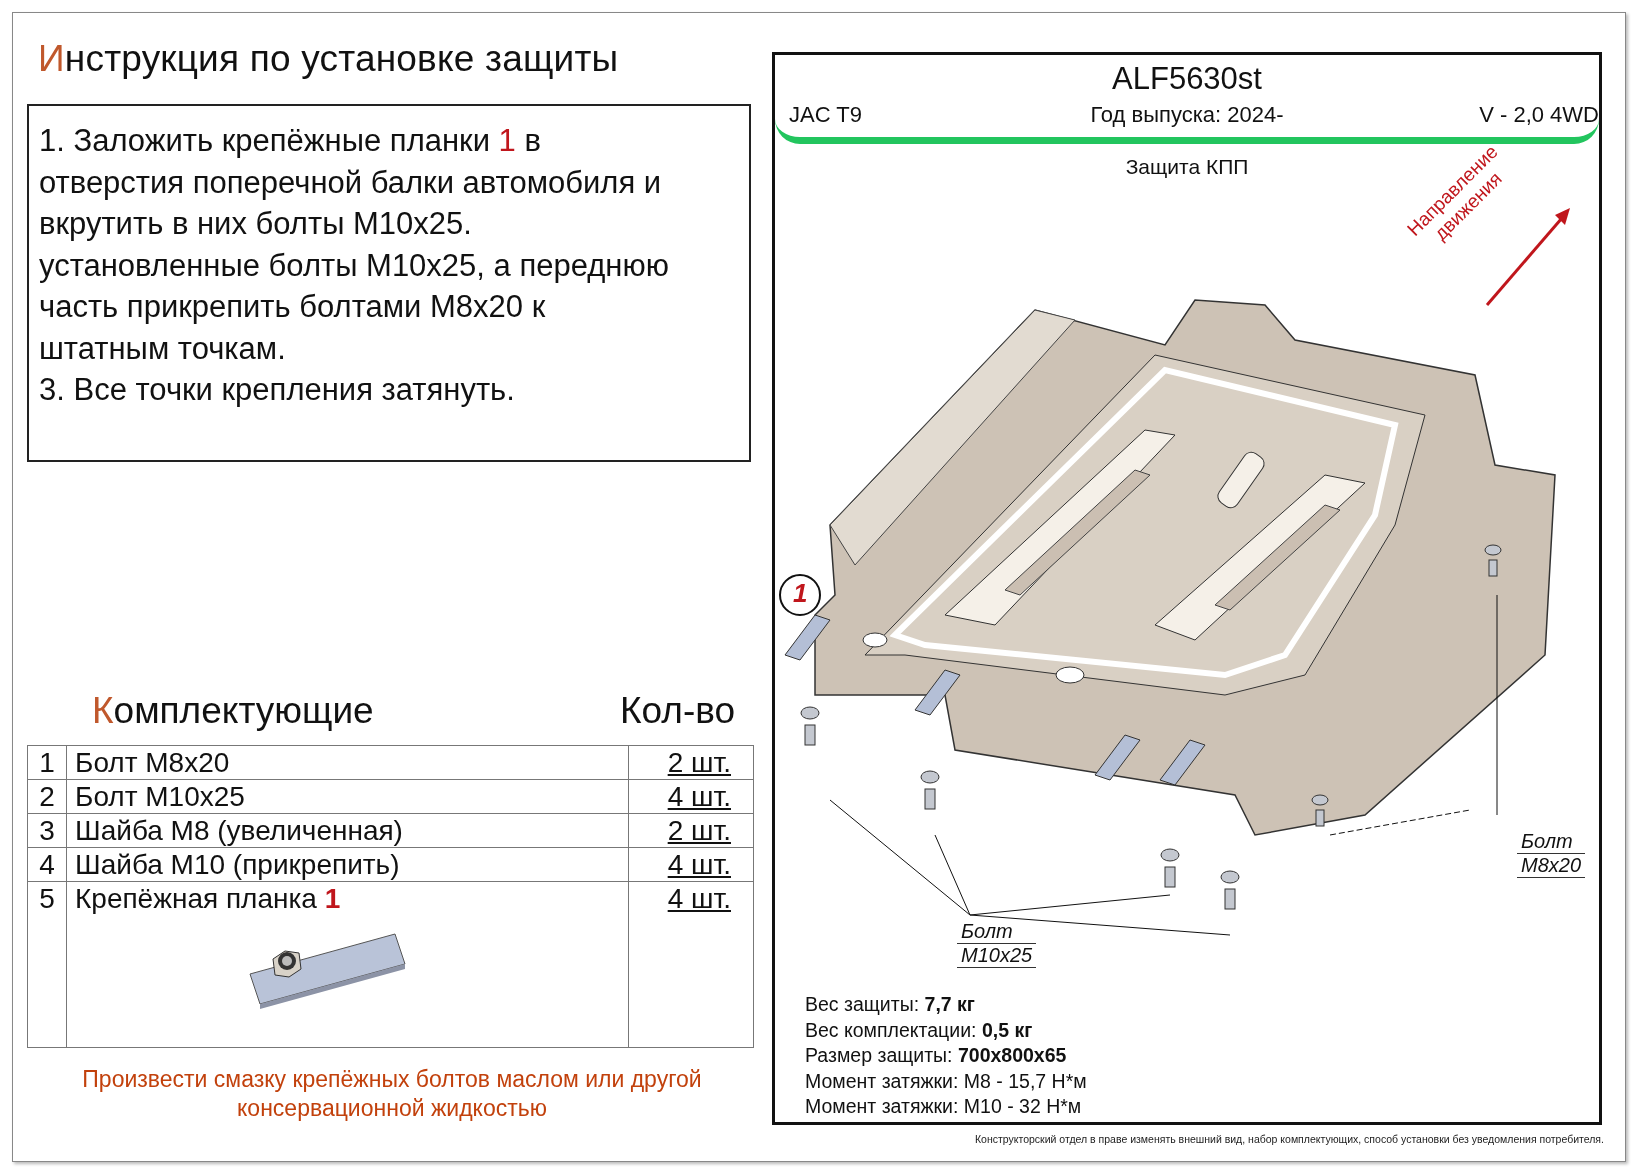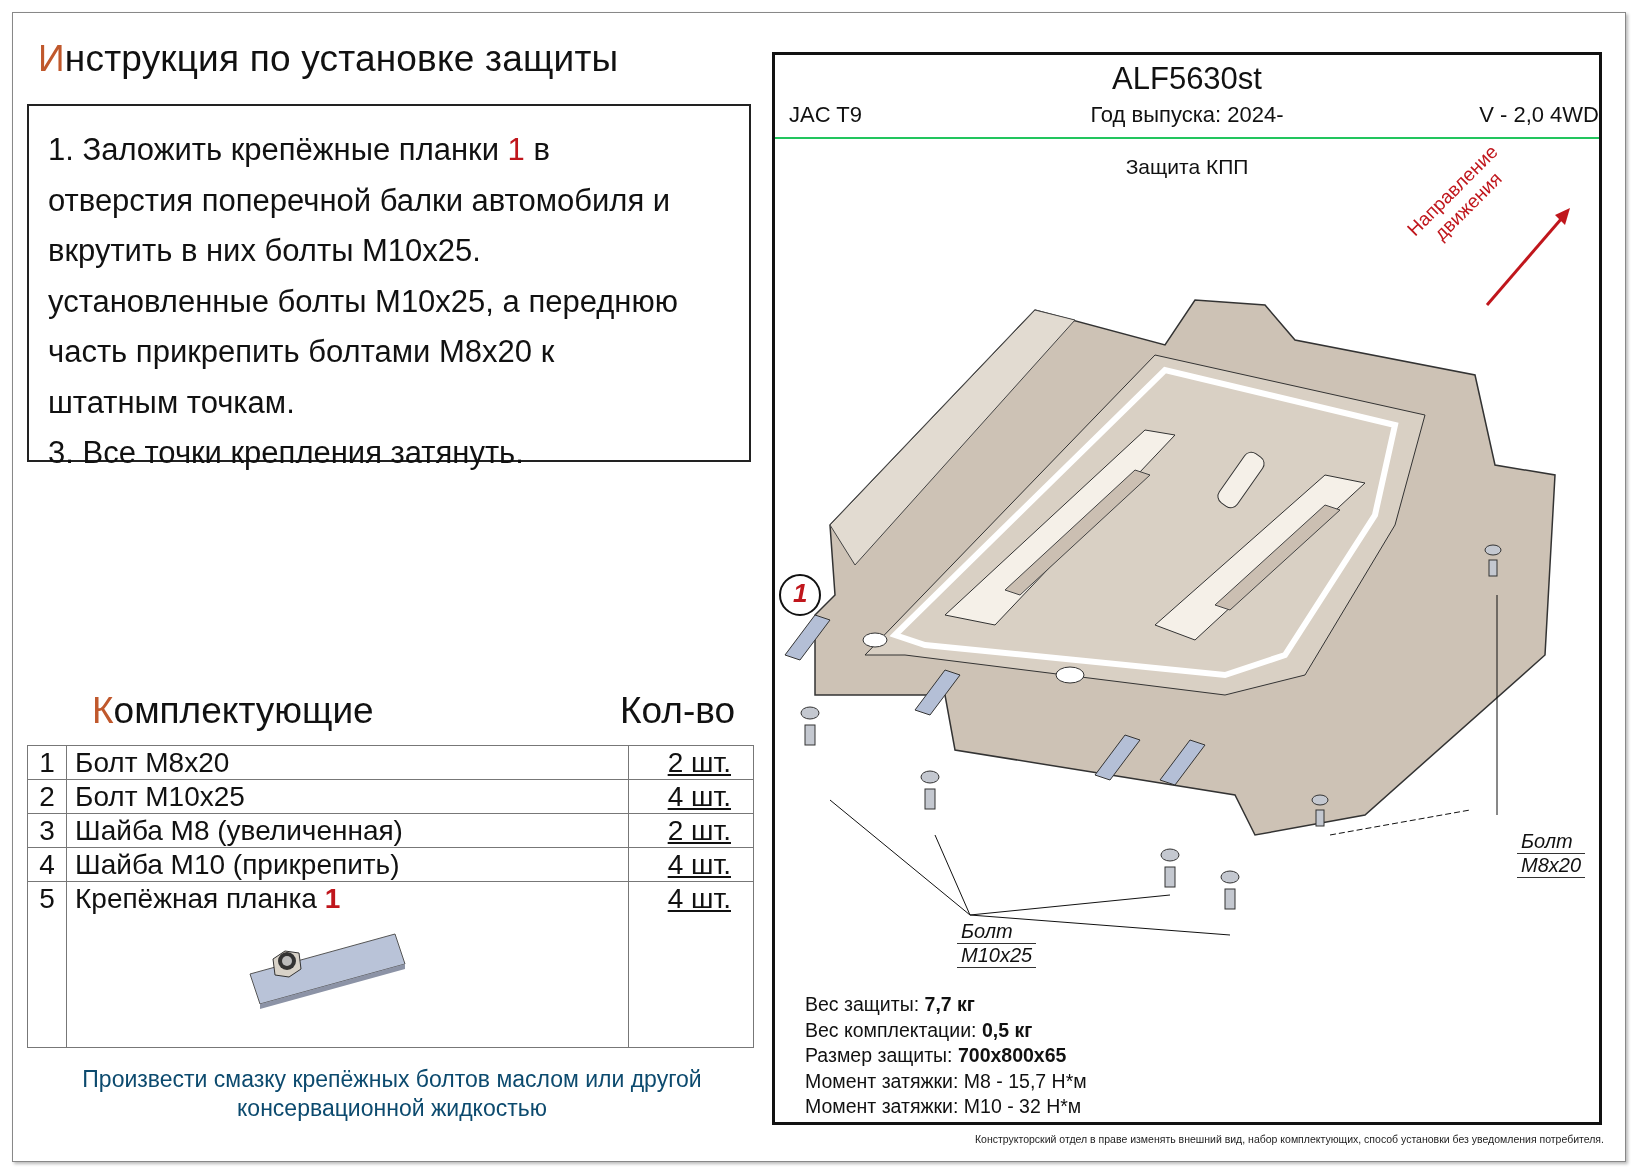--- a/index.html
+++ b/index.html
@@ -5,34 +5,34 @@
   html, body { margin:0; padding:0; background:#fff; }
   body { width:1642px; height:1168px; position:relative; overflow:hidden;
          font-family:"Liberation Sans", "DejaVu Sans", sans-serif; color:#111; }
   .page-frame { position:absolute; left:12px; top:12px; width:1612px; height:1148px;
          border:1px solid #888; box-shadow:2px 2px 3px #bbb; }
   .title { position:absolute; left:38px; top:38px; font-size:37px; letter-spacing:0.2px; }
   .accent { color:#c0582c; }
   .red { color:#c0161c; }
   .instr-box { position:absolute; left:27px; top:104px; width:724px; height:358px;
          border:2px solid #222; box-sizing:border-box; padding:14px 0 0 10px; }
-  .instr-box p { margin:9px; font-size:31px; line-height:41.5px; }
+  .instr-box p { margin:0; font-size:31px; line-height:41.5px; }
   .kit-title { position:absolute; left:92px; top:690px; font-size:37px; }
   .qty-title { position:absolute; left:620px; top:690px; font-size:37px; }
   table.kit { position:absolute; left:27px; top:745px; width:727px; border-collapse:collapse; }
   table.kit td { border:1.5px solid #777; font-size:28px; height:33px; padding:0 8px; vertical-align:top; line-height:33px; }
   table.kit td.num { width:38px; text-align:center; padding:0; }
   table.kit td.q { width:94px; text-align:right; padding-right:22px;text-decoration:underline; }
   table.kit tr.last td { height:165px; }
   .plate-img { margin:14px 0 0 170px; }
   .note { position:absolute; left:30px; top:1065px; width:724px; text-align:center;
-         color:#0c4a6e; font-size:23px; line-height:29px; }
+         color:#c2410c; font-size:23px; line-height:29px; }
   .drawing { position:absolute; left:772px; top:52px; width:830px; height:1073px;
          border:3px solid #111; box-sizing:border-box; }
-  .hdr { position:absolute; left:0; top:0; width:100%; height:82px; border-bottom:2px solid #22c55e; }
+  .hdr { position:absolute; left:0; top:0; width:100%; height:82px; border-bottom:7px solid #22c55e;border-radius:25px; }
   .hdr .code { position:absolute; left:0; width:100%; top:6px; text-align:center; font-size:31px; }
   .hdr .model { position:absolute; left:14px; top:47px; font-size:22px; }
   .hdr .year { position:absolute; left:0; width:100%; top:47px; text-align:center; font-size:22px; }
   .hdr .engine { position:absolute; right:0; top:47px; font-size:22px; }
   .part-name { position:absolute; left:0; width:100%; top:100px; text-align:center; font-size:21px; }
   .direction { position:absolute; left:628px; top:170px; transform:rotate(-45deg);
          transform-origin:left top; color:#c0161c; font-size:19px; line-height:22px; text-align:center; }
   .callout { position:absolute; font-style:italic; font-size:20px; text-align:left; }
   .callout span { display:block; border-bottom:1.5px solid #333; padding:0 4px; }
   .specs { position:absolute; left:30px; top:937px; font-size:19.5px; line-height:25.5px; }

